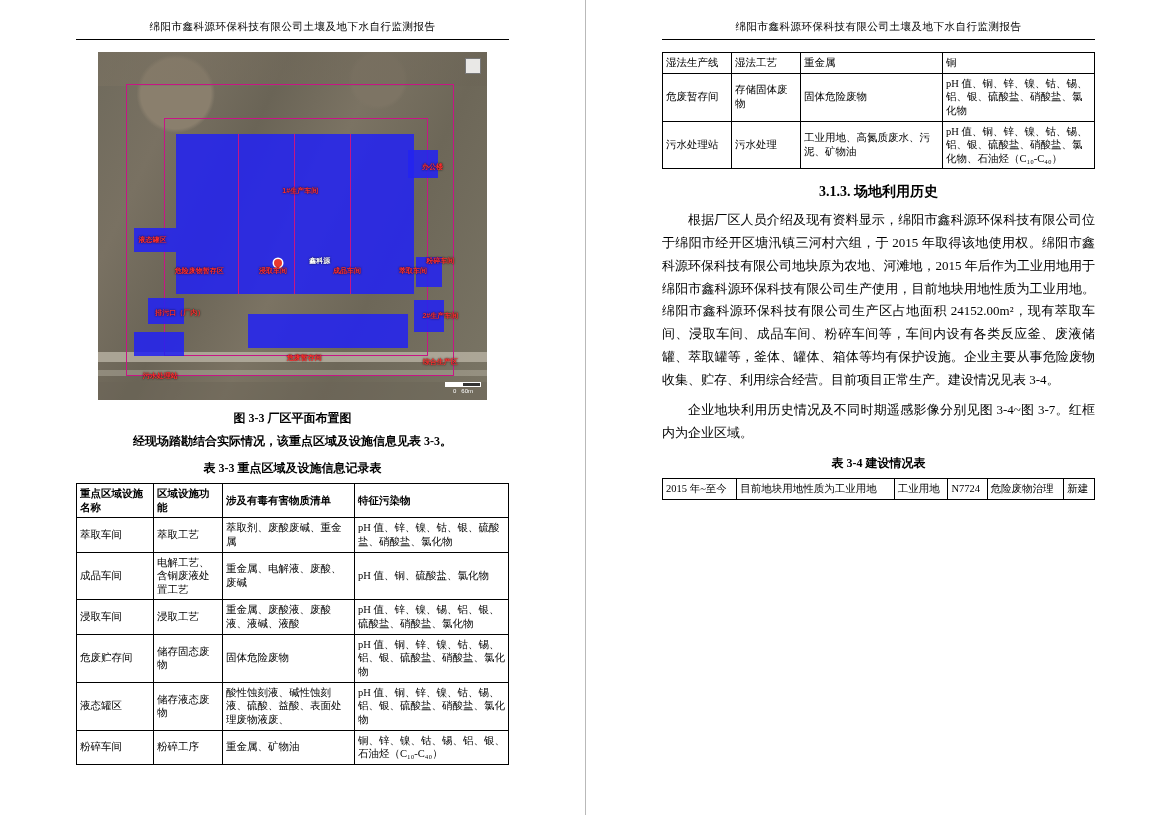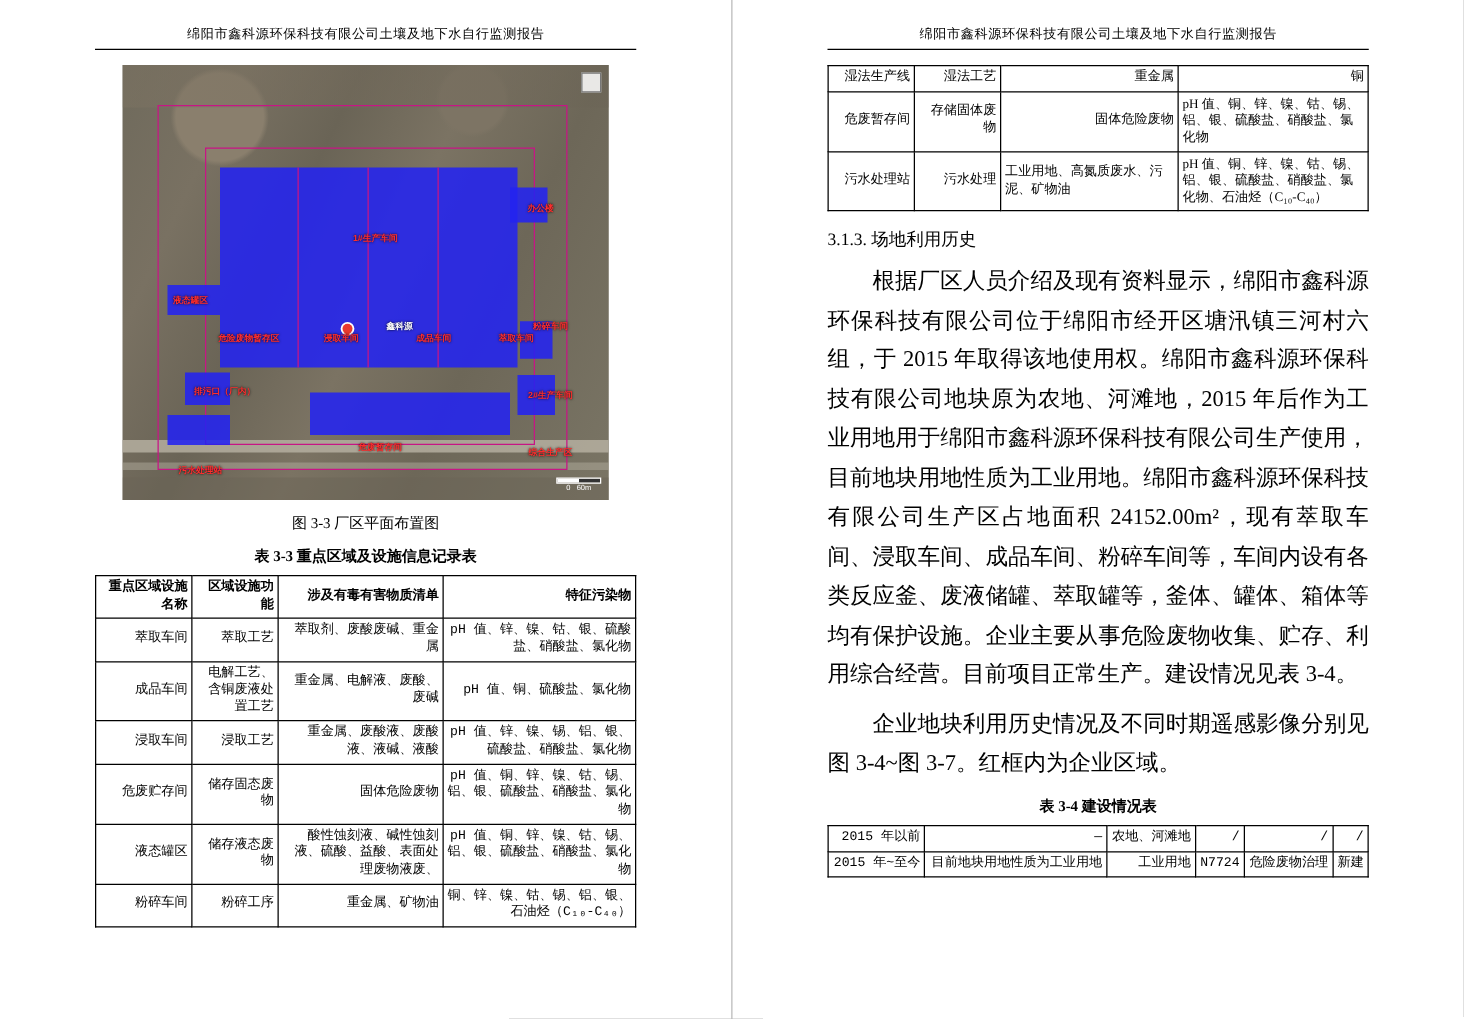--- a/index.html
+++ b/index.html
@@ -24,28 +24,28 @@
   .quad{position:absolute;border:1.4px solid #c71585;}
   .blue{position:absolute;background:#2323f0;opacity:.88;}
   .lbl{position:absolute;color:#ff2d2d;font-size:7px;font-family:"Liberation Sans",sans-serif;white-space:nowrap;transform:translate(-50%,-50%);font-weight:bold;text-shadow:0 0 2px #000;}
   .pin{position:absolute;width:0;height:0;transform:translate(-50%,-100%);}
   .pin:before{content:"";position:absolute;left:-4px;top:-11px;width:8px;height:8px;border-radius:50%;background:#e8392f;box-shadow:0 0 0 1.5px #fff;}
   .pin:after{content:"";position:absolute;left:-2.5px;top:-4px;border-left:2.5px solid transparent;border-right:2.5px solid transparent;border-top:5px solid #e8392f;}
   .sat .compass{position:absolute;right:6px;top:6px;width:14px;height:14px;background:rgba(255,255,255,.85);border:1px solid #777;}
   .sat .scale{position:absolute;right:6px;bottom:6px;color:#fff;font-size:6px;font-family:"Liberation Sans",sans-serif;text-align:center;}
   .sat .scale .bar{width:34px;height:3px;background:linear-gradient(to right,#fff 0 50%,#333 50% 100%);border:1px solid #fff;margin-bottom:1px;}
 
-  .figcap{text-align:center;font-size:12px;font-weight:normal;margin-top:10px;}
-  .para{font-size:18px;line-height:1.75;text-indent:2em;margin:8px 0 0 0;text-align:justify;}
+  .figcap{text-align:center;font-size:12px;font-weight:bold;margin-top:10px;}
+  .para{font-size:13px;line-height:1.75;text-indent:2em;margin:8px 0 0 0;text-align:justify;}
   .tabcap{text-align:center;font-size:12px;font-weight:bold;margin:10px 0 6px 0;}
-  .h3{font-size:14px;font-weight:normal;margin:14px 0 8px 0;}
+  .h3{font-size:14px;font-weight:bold;margin:14px 0 8px 0;text-align:center;}
 
   table{border-collapse:collapse;width:100%;}
   td,th{border:1px solid #000;font-size:10.5px;padding:3px 3px;vertical-align:middle;line-height:1.3;}
-  .tc{text-align:right;font-family:Liberation Mono, monospace;}
+  .tc{text-align:left;}
   .tl{text-align:left;}
   .b{font-weight:bold;}
   .t33 td{height:22px;}
 </style>
 </head>
 <body>
 
 <div class="spread">
 
   <div class="page left">
@@ -89,20 +89,21 @@
       <div class="lbl" style="left:21%;top:75%;">排污口（厂内）</div>
       <div class="lbl" style="left:53%;top:88%;">危废暂存间</div>
       <div class="lbl" style="left:88%;top:89%;">综合生产区</div>
       <div class="lbl" style="left:16%;top:93%;">污水处理站</div>
 
       <div class="compass"></div>
       <div class="scale"><div class="bar"></div>0 &nbsp; 60m</div>
     </div>
 
     <div class="figcap">图 3-3   厂区平面布置图</div>
+    <div class="figcap" style="margin-top:6px;">经现场踏勘结合实际情况，该重点区域及设施信息见表 3-3。</div>
     <div class="tabcap">表 3-3   重点区域及设施信息记录表</div>
 
     <table class="t33">
       <tbody>
           <tr>
         <td class="tc b" style="width:70px;">重点区域设施名称</td>
         <td class="tc b" style="width:62px;">区域设施功能</td>
         <td class="tc b" style="width:125px;">涉及有毒有害物质清单</td>
         <td class="tc b">特征污染物</td>
       </tr>
@@ -176,28 +177,20 @@
 
     <div class="h3">3.1.3. 场地利用历史</div>
     <div class="para">根据厂区人员介绍及现有资料显示，绵阳市鑫科源环保科技有限公司位于绵阳市经开区塘汛镇三河村六组，于 2015 年取得该地使用权。绵阳市鑫科源环保科技有限公司地块原为农地、河滩地，2015 年后作为工业用地用于绵阳市鑫科源环保科技有限公司生产使用，目前地块用地性质为工业用地。绵阳市鑫科源环保科技有限公司生产区占地面积 24152.00m²，现有萃取车间、浸取车间、成品车间、粉碎车间等，车间内设有各类反应釜、废液储罐、萃取罐等，釜体、罐体、箱体等均有保护设施。企业主要从事危险废物收集、贮存、利用综合经营。目前项目正常生产。建设情况见表 3-4。</div>
     <div class="para">企业地块利用历史情况及不同时期遥感影像分别见图 3-4~图 3-7。红框内为企业区域。</div>
 
     <div class="tabcap">表 3-4   建设情况表</div>
 
     <table>
       <tbody>
       <tr>
-        <td class="tc">2015 年以前</td>
-        <td class="tc">—</td>
-        <td class="tc">农地、河滩地</td>
-        <td class="tc">/</td>
-        <td class="tc">/</td>
-        <td class="tc">/</td>
-      </tr>
-      <tr>
         <td class="tc">2015 年~至今</td>
         <td class="tc">目前地块用地性质为工业用地</td>
         <td class="tc">工业用地</td>
         <td class="tc">N7724</td>
         <td class="tc">危险废物治理</td>
         <td class="tc">新建</td>
       </tr>
     </tbody>
       </table>
 

